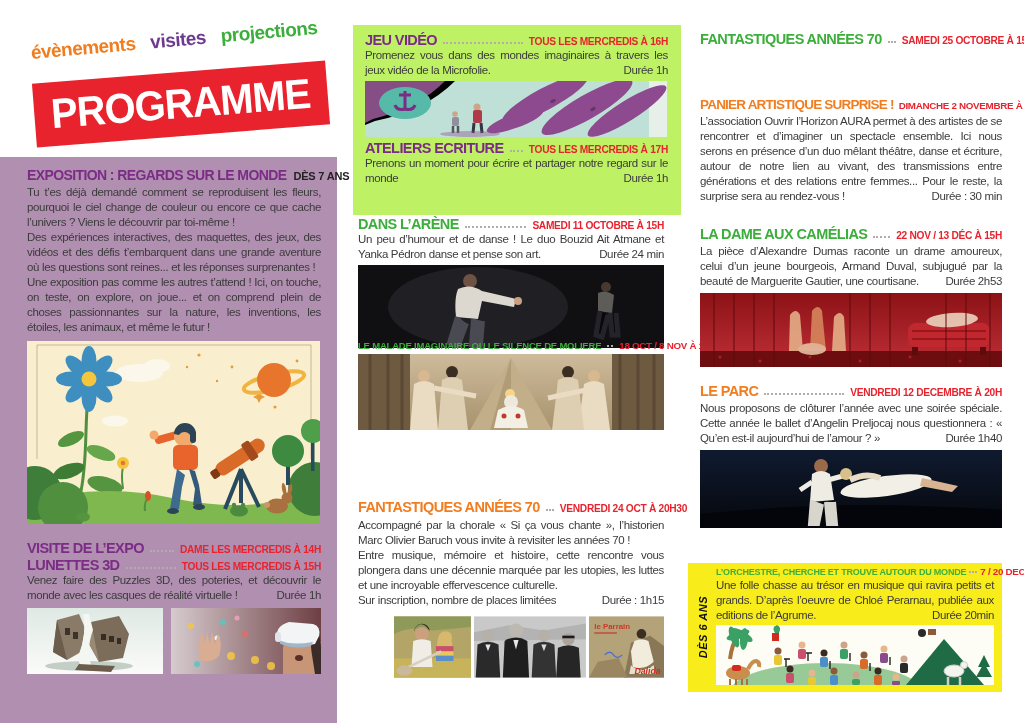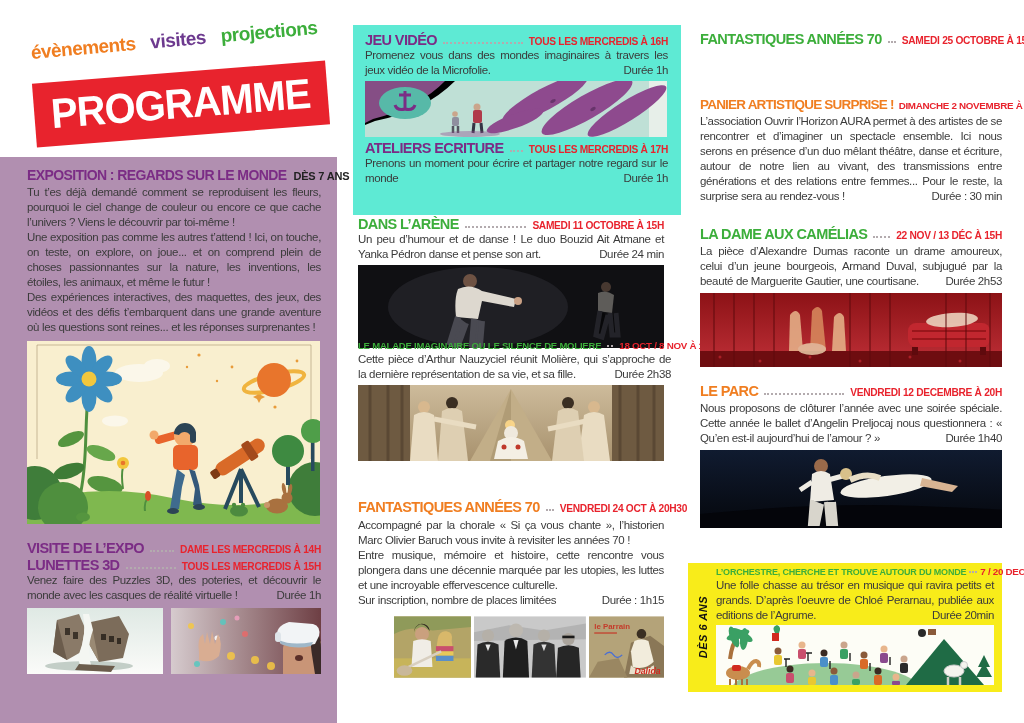--- a/index.html
+++ b/index.html
@@ -19,21 +19,21 @@
   .flexline{display:flex;justify-content:space-between;}
   .age{color:#222;font-weight:bold;font-size:11px;margin-left:7px;letter-spacing:-0.2px;}
   .photo{display:block;}
   
   .tags{left:30px;top:42px;width:310px;display:flex;gap:15px;transform:rotate(-5deg);transform-origin:left top;font-weight:bold;font-size:19px;letter-spacing:-0.5px;}
   .tag-events{color:#f07e21}.tag-visits{color:#6d3a8f}.tag-projections{color:#3cae3b}
   .banner{left:34px;top:72px;width:294px;height:64px;background:#e8232d;transform:rotate(-4.5deg);transform-origin:center;display:flex;align-items:center;justify-content:center;}
   .banner span{color:#fff;font-weight:bold;font-size:42px;letter-spacing:-1px;transform:scaleX(0.95);}
   
   .left-panel{left:0;top:157px;width:337px;height:566px;background:#b18fb0;box-sizing:border-box;padding:10px 16px 0 27px;}
-  .mid-purple{left:353px;top:25px;width:328px;height:190px;background:#5eead4;box-sizing:border-box;padding:7px 13px 0 12px;}
+  .mid-purple{left:353px;top:25px;width:328px;height:190px;background:#bef264;box-sizing:border-box;padding:7px 13px 0 12px;}
   .yellow-box{left:688px;top:563px;width:314px;height:129px;background:#f8ec1a;box-sizing:border-box;padding:3px 8px 0 28px;}
   .vlabel{left:2px;top:0;bottom:0;width:26px;display:flex;align-items:center;justify-content:center;}
   .vlabel span{writing-mode:vertical-rl;transform:rotate(180deg);font-weight:bold;font-style:italic;font-size:11px;color:#111;letter-spacing:0.5px;}
   .expo-title .title{font-size:14px;}
   .small-date{font-size:9.8px;}
 </style>
 </head>
 <body>
 
 <div class="abs tags">
@@ -45,22 +45,22 @@
   <span>PROGRAMME</span>
 </div>
 
 <div class="abs left-panel">
   <div class="trow expo-title">
     <span class="title t-purple">EXPOSITION : REGARDS SUR LE MONDE</span>
     <span class="age">DÈS 7 ANS</span>
   </div>
   <div class="body" style="margin-top:2px;">
     <p>Tu t’es déjà demandé comment se reproduisent les fleurs, pourquoi le ciel change de couleur ou encore ce que cache l’univers ? Viens le découvrir par toi-même !</p>
+    <p>Des expériences interactives, des maquettes, des jeux, des vidéos et des défis t’embarquent dans une grande aventure où les questions sont reines... et les réponses surprenantes !</p>
     <p>Une exposition pas comme les autres t’attend ! Ici, on touche, on teste, on explore, on joue... et on comprend plein de choses passionnantes sur la nature, les inventions, les étoiles, les animaux, et même le futur !</p>
-    <p>Des expériences interactives, des maquettes, des jeux, des vidéos et des défis t’embarquent dans une grande aventure où les questions sont reines... et les réponses surprenantes !</p>
   </div>
 
   <svg class="photo" width="293" height="183" viewBox="0 0 293 183" style="margin-top:6px;">
     <rect width="293" height="183" fill="#f9efcf"></rect>
     <path d="M10 4 V118 M10 4 H284 V118" stroke="#8a7352" stroke-width="1" fill="none" opacity="0.45"></path>
     <g fill="#e89b3a">
       <circle cx="172" cy="14" r="1.6"></circle>
         <circle cx="205" cy="26" r="1.4"></circle>
         <circle cx="248" cy="66" r="1.6"></circle>
       <circle cx="270" cy="20" r="1.4"></circle>
@@ -273,23 +273,20 @@
     </g>
   </svg>
 </div>
 
 <div class="abs" style="left:358px;top:340px;width:313px;">
   <div class="trow">
     <span class="title-sm t-green">LE MALADE IMAGINAIRE OU LE SILENCE DE MOLIERE</span>
     <span class="leader" style="min-width:6px;"></span>
     <span class="date small-date">18 OCT / 8 NOV À 15H</span>
   </div>
-  <div class="body" style="margin-top:1px;">
-    <p><span>Cette pièce d’Arthur Nauzyciel réunit Molière, qui s’approche de la dernière représentation de sa vie, et sa fille.</span><span class="dur">Durée 2h38</span></p>
-  </div>
   <svg class="photo" width="306" height="76" viewBox="0 0 306 76" style="margin-top:3px;">
     <defs>
         <linearGradient id="mlbg" x1="0" y1="0" x2="0" y2="1">
           <stop offset="0" stop-color="#cdbb9b"></stop>
           <stop offset="1" stop-color="#a8926e"></stop>
         </linearGradient>
       </defs>
     <rect width="306" height="76" fill="url(#mlbg)"></rect>
     <path d="M153 4 L112 76 L194 76 Z" fill="#c2ae88"></path>
     <path d="M153 4 L132 76 L153 76 Z" fill="#b09c76"></path>

